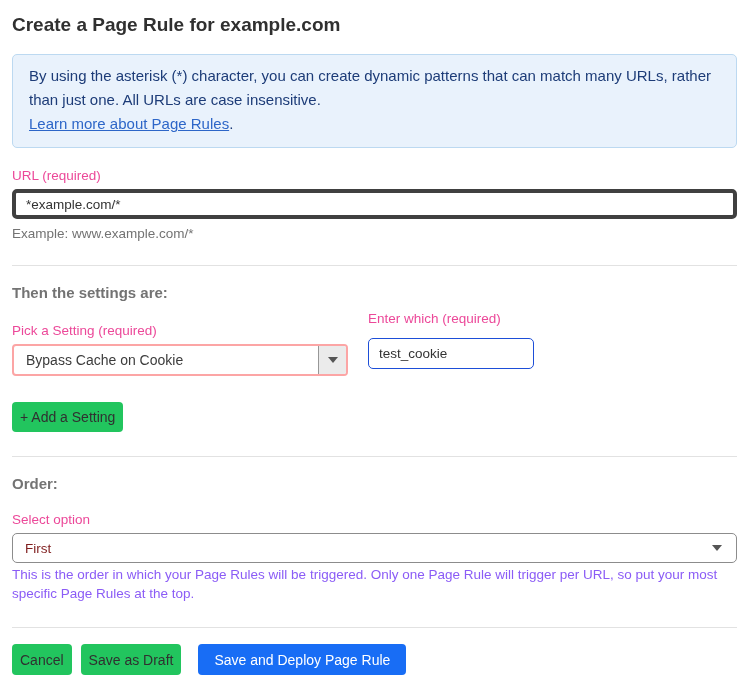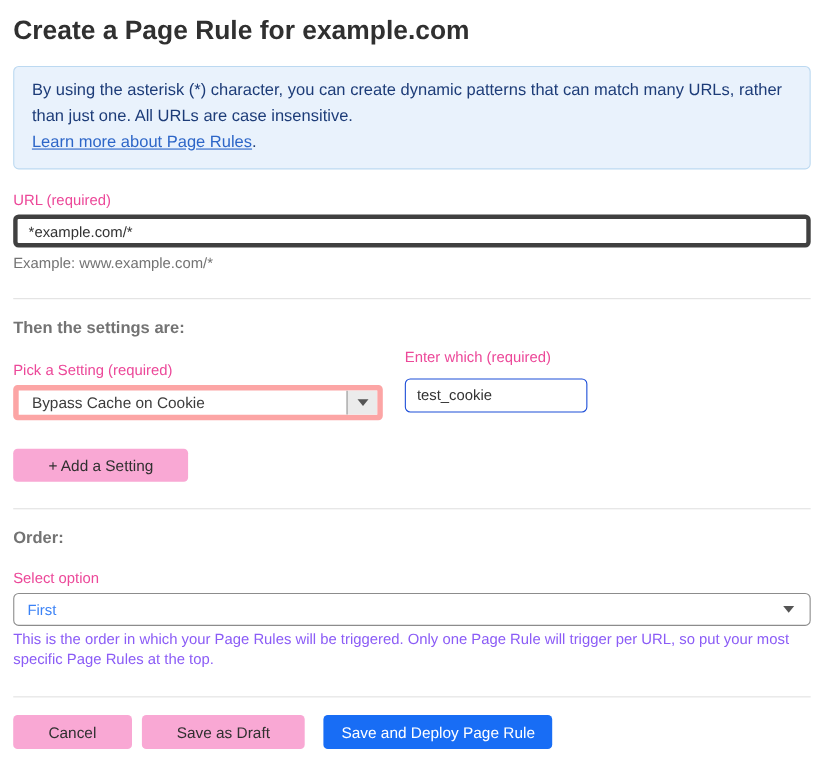--- a/index.html
+++ b/index.html
@@ -4,21 +4,21 @@
 <style>
   * { box-sizing: border-box; margin: 0; padding: 0; }
   html, body { width: 750px; height: 688px; background: #ffffff; }
   body {
     font-family: "Liberation Sans", sans-serif;
     color: #333333;
     padding: 12px 13px 0 12px;
     font-size: 14px;
   }
   .page-title {
-    font-size: 24px;
+    font-size: 19px;
     font-weight: bold;
     color: #303030;
     padding: 2px 0 4px 0;
   }
   .info-box {
     margin-top: 14px;
     background: #e9f2fc;
     border: 1px solid #bcd9f1;
     border-radius: 5px;
     padding: 9px 16px 11px 16px;
@@ -71,21 +71,21 @@
     display: flex;
     align-items: flex-start;
     margin-top: 2px;
   }
   .settings-col-select { width: 336px; }
   .settings-col-value { margin-left: 20px; padding-top: 8px; }
   .custom-select {
     margin-top: 6px;
     width: 336px;
     height: 32px;
-    border: 5px solid #fca5a5;
+    border: 2px solid #fca5a5;
     border-radius: 4px;
     background: #ffffff;
     display: flex;
     align-items: stretch;
     cursor: pointer;
     overflow: hidden;
   }
   .custom-select .select-text {
     flex: 1;
     display: flex;
@@ -115,43 +115,43 @@
     border: 1px solid #1d4ed8;
     border-radius: 5px;
     padding: 0 10px;
     font-family: "Liberation Sans", sans-serif;
     font-size: 13.5px;
     color: #333333;
     outline: none;
   }
   .gray-button {
     display: inline-block;
-    background: #f9a8d4;
+    background: #22c55e;
     border: none;
     border-radius: 4px;
-    padding: 0 32px;
+    padding: 0 8px;
     height: 31px;
     font-family: "Liberation Sans", sans-serif;
     font-size: 14px;
     color: #303030;
     cursor: pointer;
   }
   .add-setting-button { margin-top: 26px; height: 30px; }
   .full-select {
     margin-top: 6px;
     width: 100%;
     height: 30px;
     border: 1px solid #8c8c8c;
     border-radius: 5px;
     background: #ffffff;
     display: flex;
     align-items: center;
     padding: 0 14px 0 12px;
     font-size: 13.5px;
-    color: #3b82f6;
+    color: #7f1d1d;
     cursor: pointer;
   }
   .full-select .select-value { flex: 1; }
   .order-helper {
     font-size: 13.5px;
     color: #8b5cf6;
     line-height: 19px;
     margin-top: 2px;
   }
   .footer-buttons {

